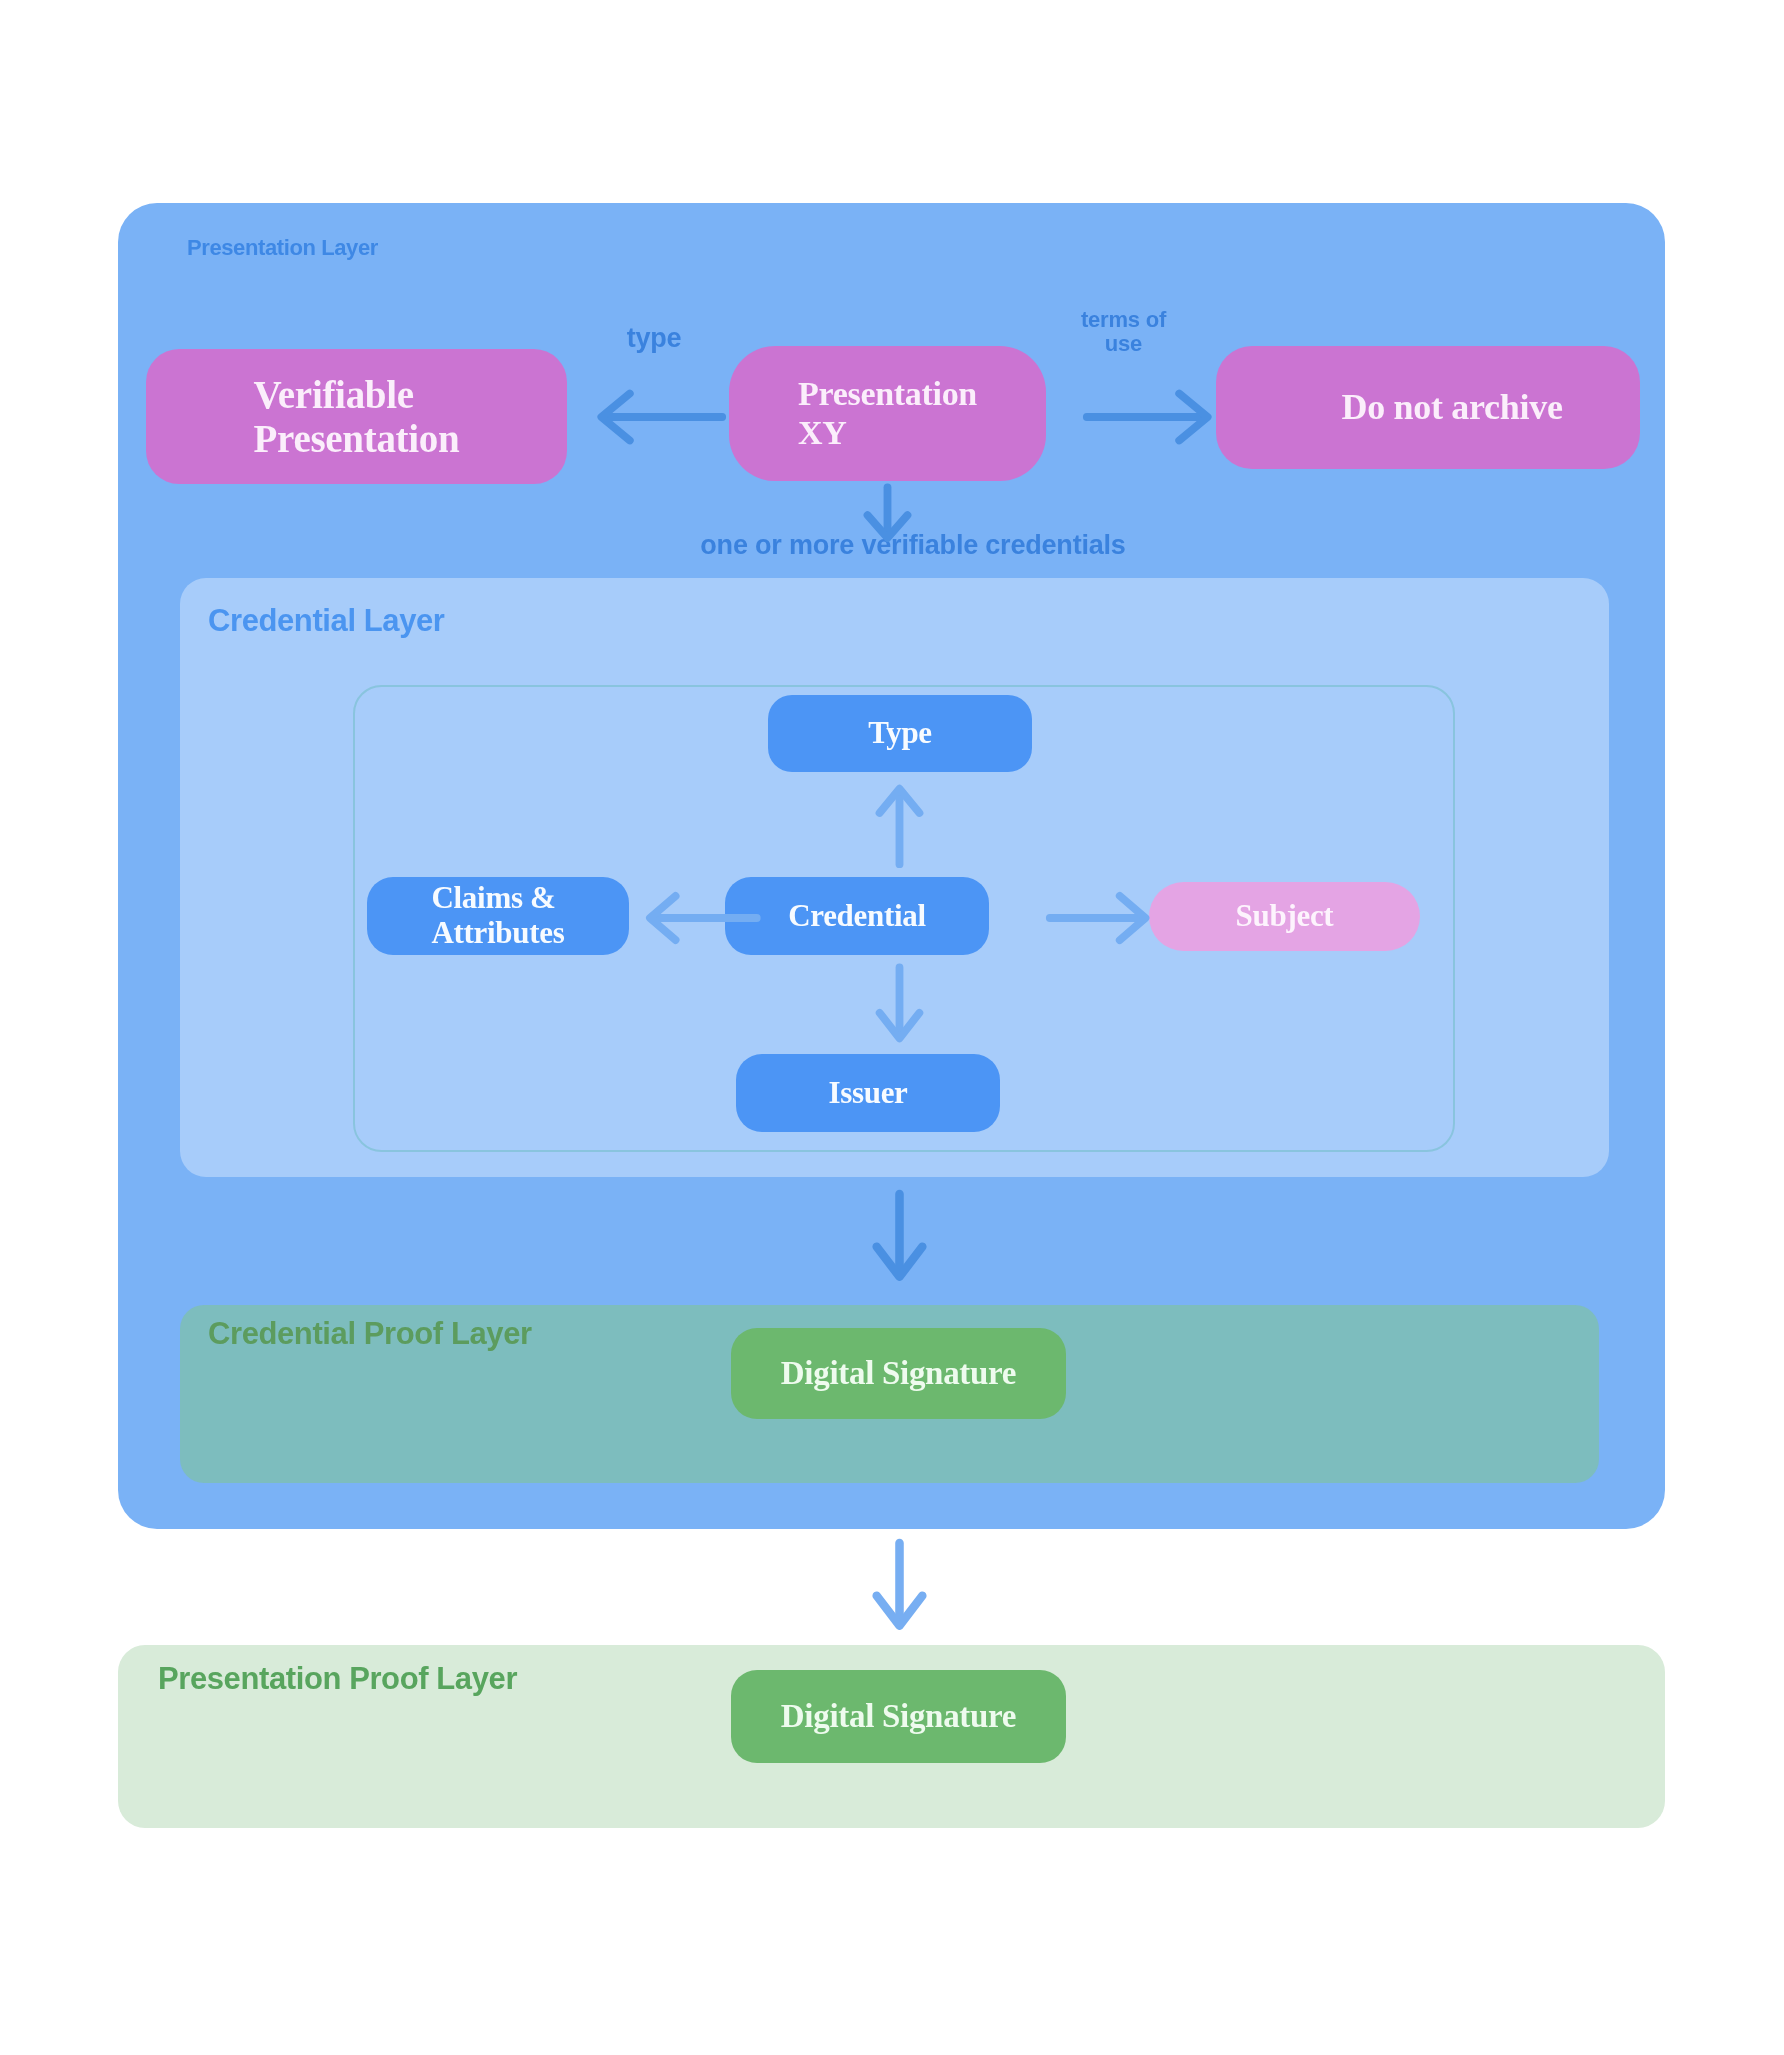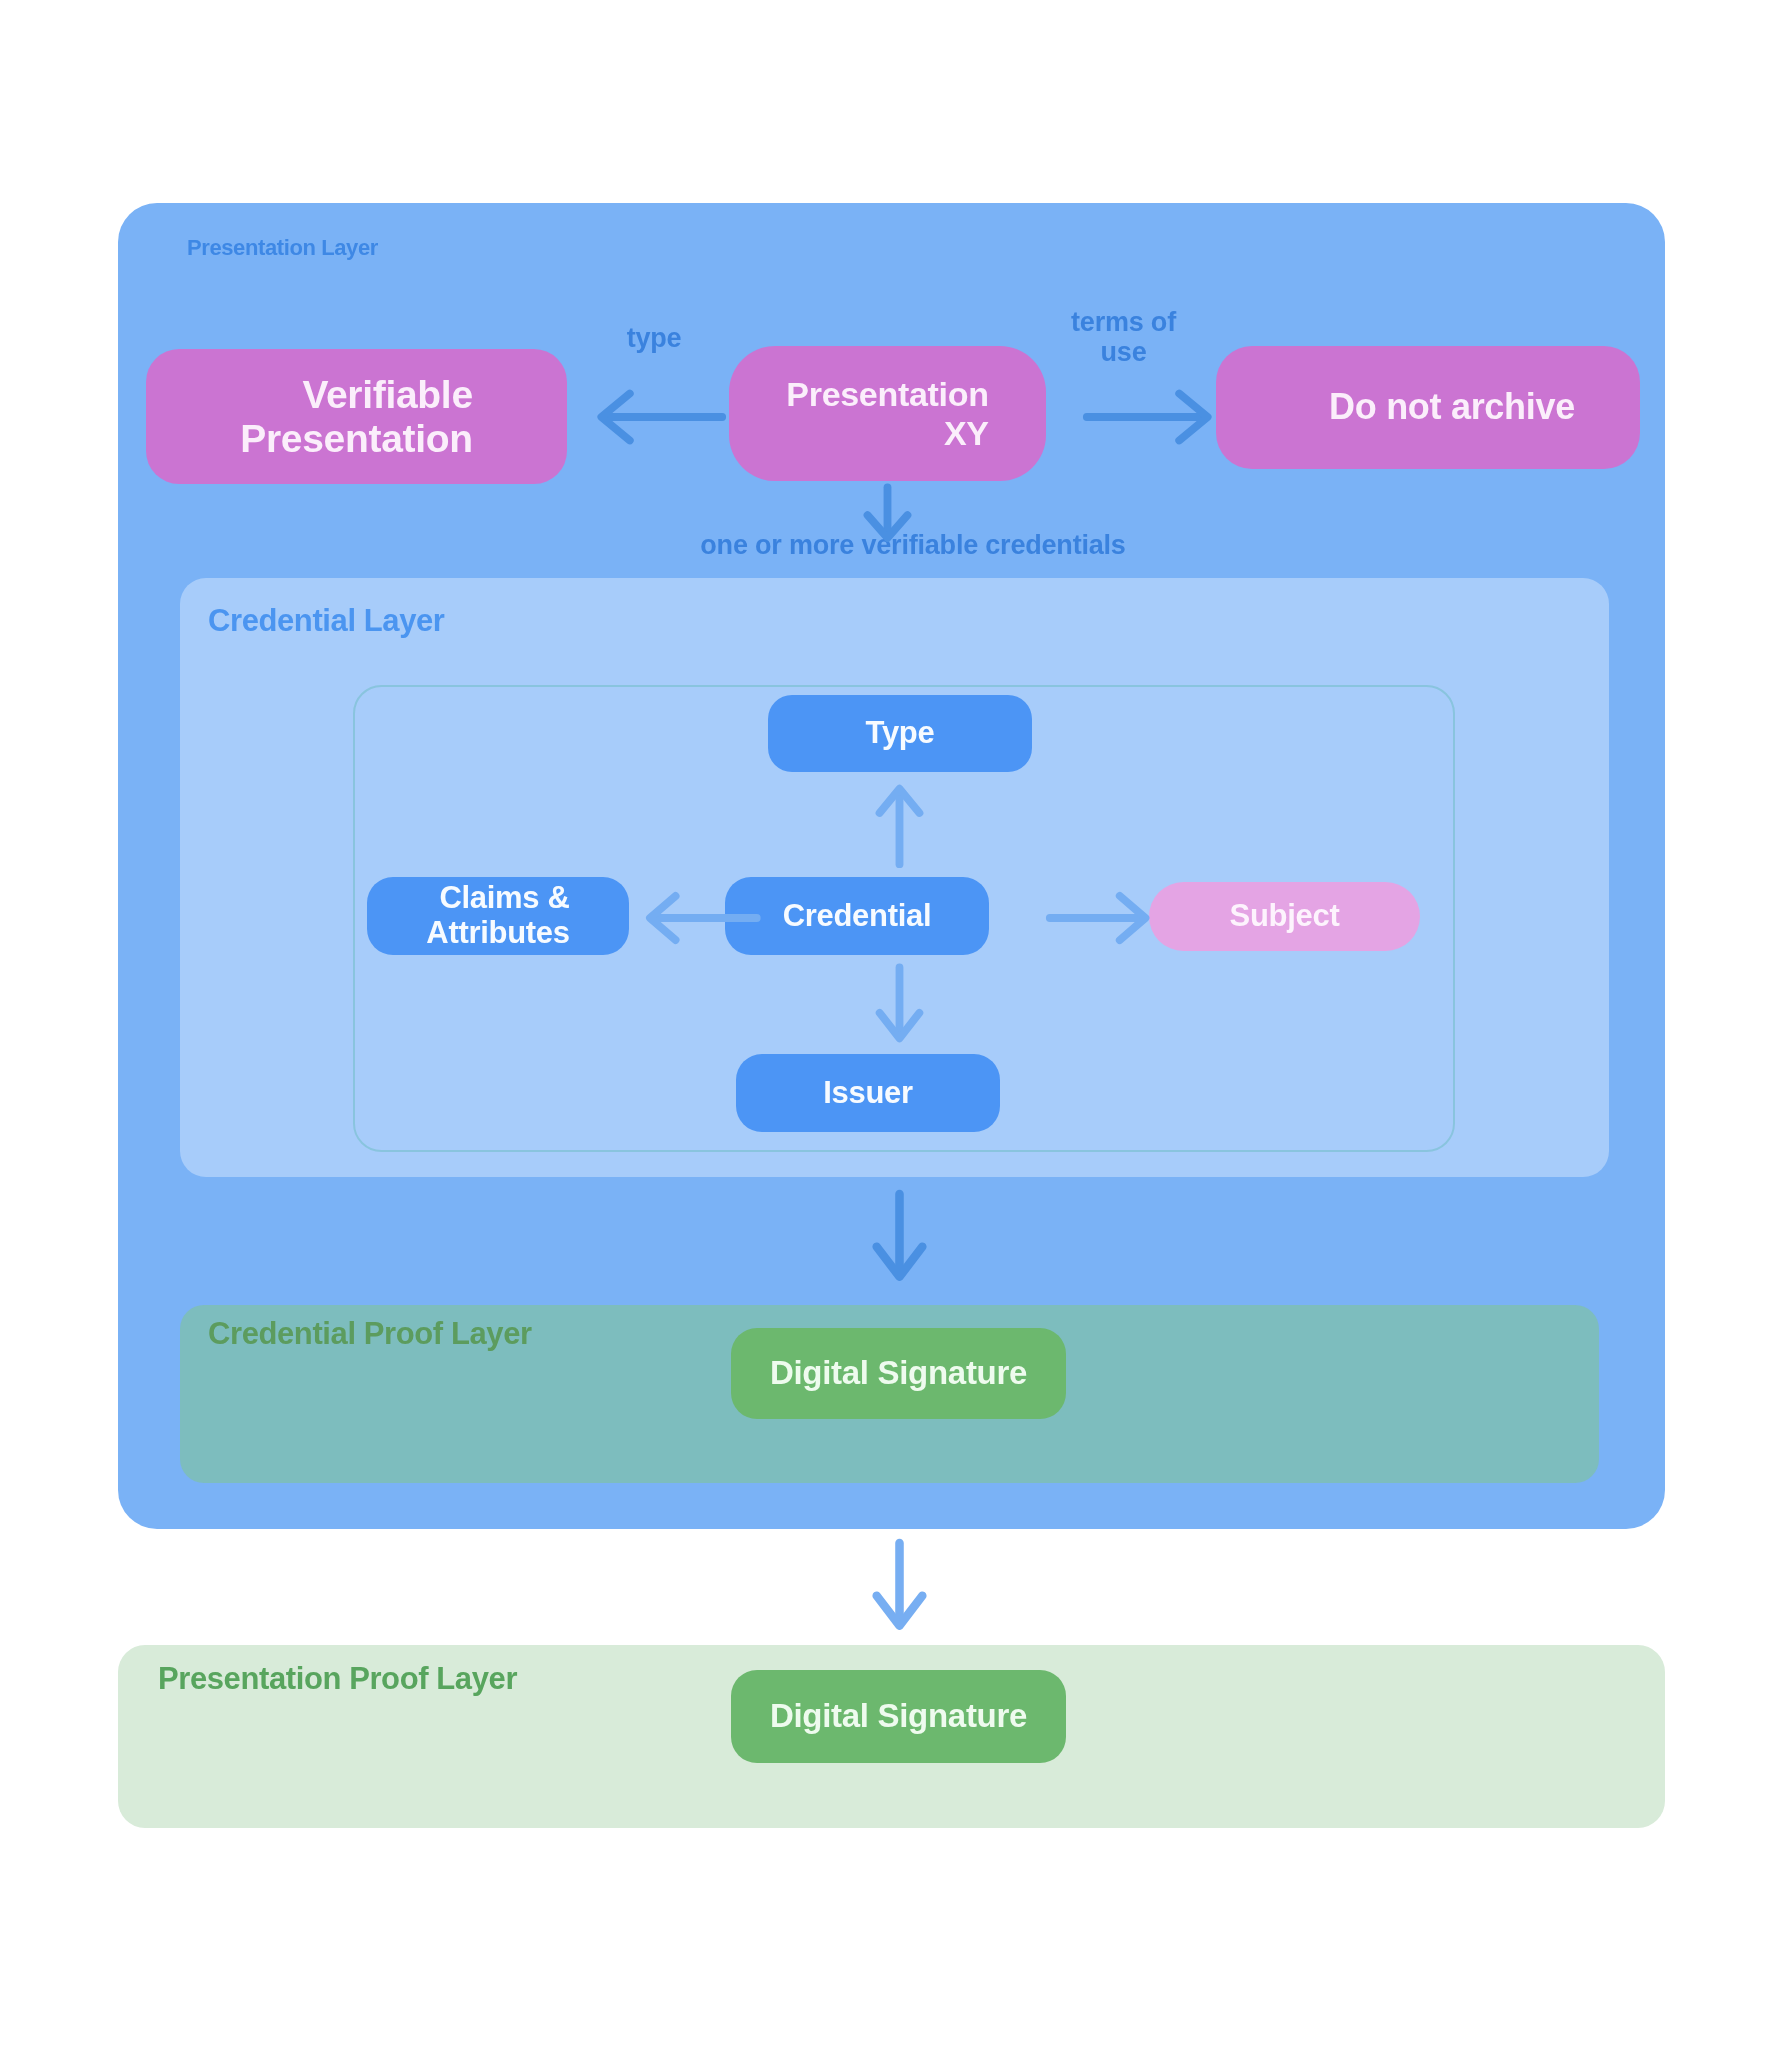--- a/index.html
+++ b/index.html
@@ -97,25 +97,26 @@
     color: #58A55E;
   }
 
   
   .node {
     position: absolute;
     box-sizing: border-box;
     display: flex;
     align-items: center;
     justify-content: center;
-    text-align: right;
+    text-align: left;
     font-weight: bold;
     color: #FDF2FC;
     line-height: 1.12;
     letter-spacing: -0.3px;
+    font-family: Liberation Serif, serif;
   }
   .node.purple   { background: #CB74D2; color: #FBEEFB; }
   .node.pink     { background: #E4A4E4; color: #FDF3FD; }
   .node.blue     { background: #4C95F5; color: #F7FBFF; }
   .node.green    { background: #6CB86E; color: #EEFBEE; }
 
   #node-verifiable-presentation {
     left: 146px;  top: 349px;  width: 421px;  height: 135px;
     border-radius: 33px; font-size: 39px;
   }
@@ -160,21 +161,21 @@
   .edge-label {
     position: absolute;
     font-weight: bold;
     color: #3A82DE;
     text-align: center;
     white-space: pre-line;
     line-height: 1.1;
     letter-spacing: -0.2px;
   }
   #label-type          { left: 590px;  top: 324px;  width: 128px; font-size: 27px; }
-  #label-terms-of-use  { left: 1047px; top: 308px;  width: 153px; font-size: 27px; }
+  #label-terms-of-use  { left: 1047px; top: 308px;  width: 153px; font-size: 22px; }
   #label-one-or-more   { left: 628px;  top: 531px;  width: 570px; font-size: 27px; }
 
   
   .arrow-svg {
     position: absolute;
     overflow: visible;
   }
 </style>
 </head>
 <body>

